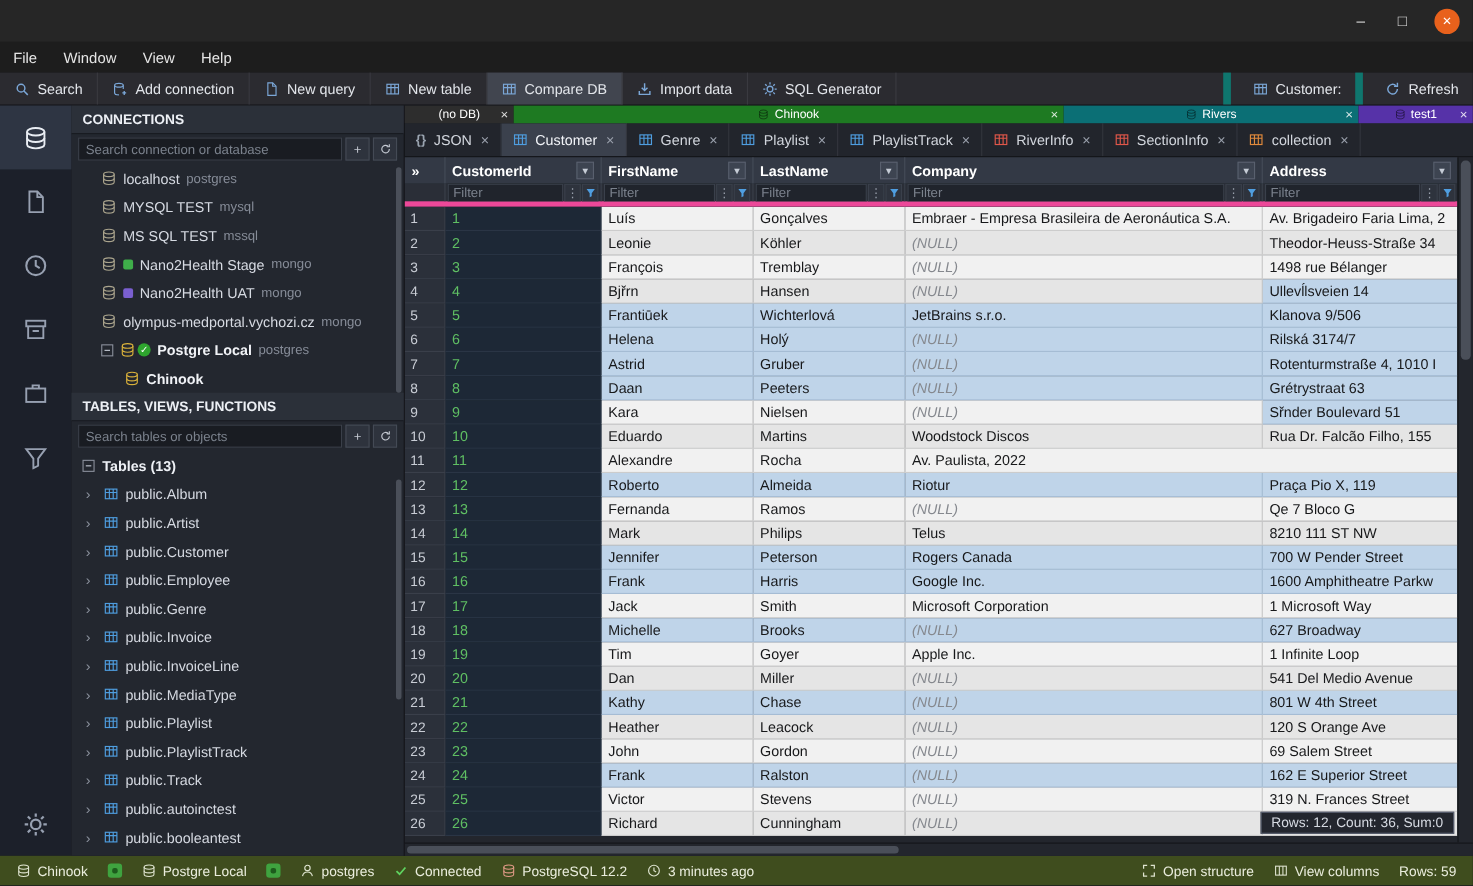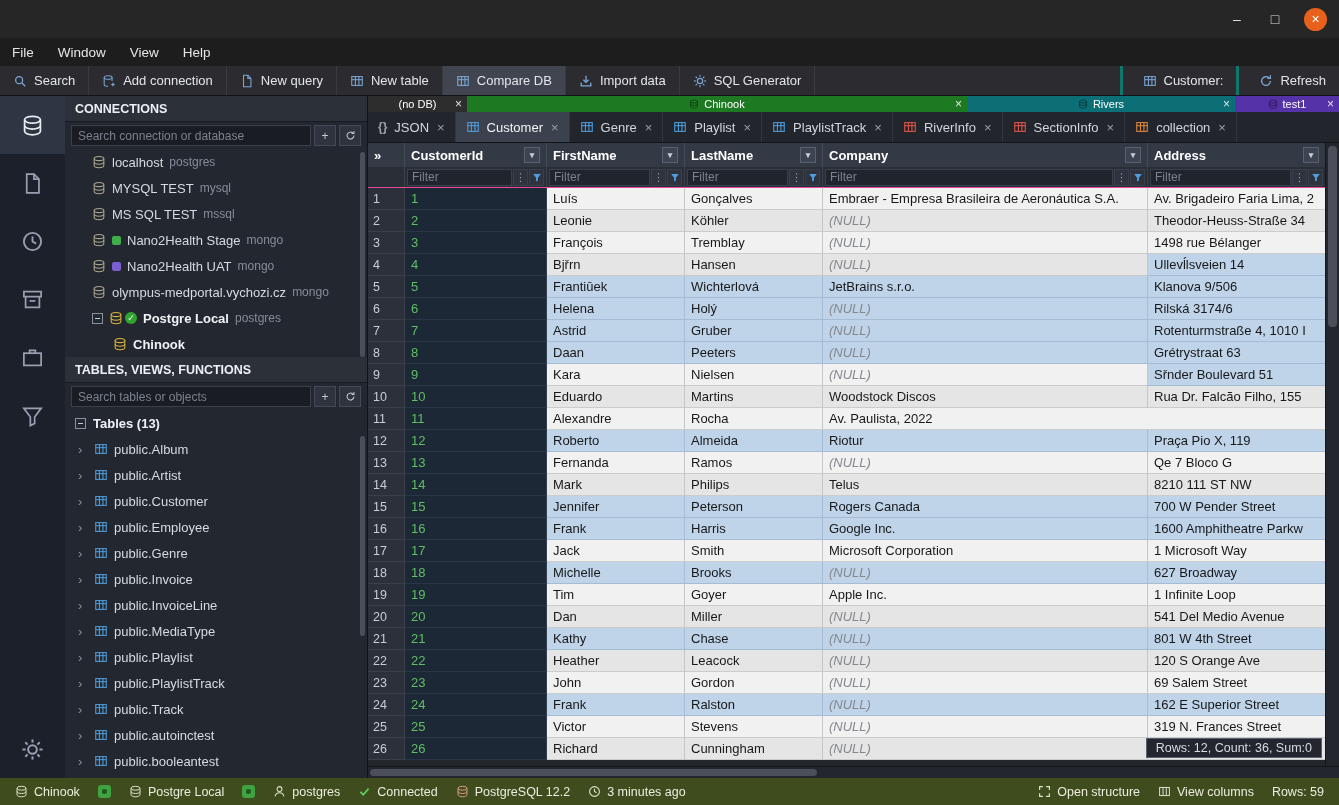--- a/index.html
+++ b/index.html
@@ -19,21 +19,21 @@
   .menubar { height:28px; background:#1d1d1d; display:flex; align-items:center; color:#e6e6e6; font-size:13.5px; flex:none; }
   .menu-item { padding:0 12px; height:100%; display:flex; align-items:center; }
 
   
   .toolbar { height:30px; background:#2b2b30; display:flex; align-items:stretch; font-size:13px;
     color:#e2e5ea; border-bottom:1px solid #121317; flex:none; }
   .tb-btn { display:flex; align-items:center; gap:7px; padding:0 13px; border-right:1px solid #3a3a40; white-space:nowrap; }
   .tb-btn.active { background:#41454f; }
   .tb-btn .icon { color:#7ba7d7; }
   .tb-right { margin-left:auto; display:flex; }
-  .tb-right .tb-btn { border-right:none; border-left:3px solid #0f766e;padding-left:20px; }
+  .tb-right .tb-btn { border-right:none; border-left:7px solid #0f766e;padding-left:20px; }
 
   
   .main { flex:1; display:flex; min-height:0; }
   .iconbar { width:65px; background:#1c202a; display:flex; flex-direction:column; flex:none; }
   .iconbar-item { height:58px; display:flex; align-items:center; justify-content:center; color:#97a0b1; }
   .iconbar-item.active { background:#2e3543; color:#e9edf3; }
   .iconbar-item .icon svg { width:23px; height:23px; }
   .iconbar-spacer { flex:1; }
 
   
@@ -79,21 +79,21 @@
 
   
   .grid-wrap { flex:1; display:flex; min-height:0; position:relative; }
   .grid { flex:1; display:flex; flex-direction:column; min-width:0; }
   .grid-header { display:flex; height:24px; background:#333945; color:#fff; font-weight:bold; font-size:13px; flex:none; }
   .gh-num { width:37px; flex:none; display:flex; align-items:center; padding:0 6px; border-right:1px solid #454c59; }
   .gh-cell { display:flex; align-items:center; padding:0 6px; border-right:1px solid #454c59; overflow:hidden; flex:none;text-align:center; }
   .gh-cell.last { flex:1; border-right:none; }
   .gh-dd { margin-left:auto; width:16px; height:16px; background:#3d4451; border:1px solid #59606e;
     color:#c6ccd6; font-size:9px; display:flex; align-items:center; justify-content:center; flex:none; }
-  .grid-filter { display:flex; height:21px; background:#2a2e37; border-bottom:1px solid #ec4899; flex:none; }
+  .grid-filter { display:flex; height:21px; background:#2a2e37; border-bottom:5px solid #ec4899; flex:none; }
   .gf-num { width:37px; flex:none; border-right:1px solid #3a404b; }
   .gf-cell { display:flex; align-items:center; border-right:1px solid #3a404b; padding:0 2px; gap:1px; flex:none; overflow:hidden; }
   .gf-cell.last { flex:1; border-right:none; }
   .gf-input { flex:1; min-width:20px; height:17px; background:#20242c; border:1px solid #3a404b;
     color:#cfd3db; font-size:12px; padding:0 4px; font-family:"Liberation Sans",sans-serif; }
   .gf-btn { width:15px; color:#9aa1ad; font-size:11px; text-align:center; flex:none; display:flex;
     align-items:center; justify-content:center; height:17px; background:#2e333d; border:1px solid #3a404b; }
   .gf-btn.funnel { color:#4f9ee0; }
   .gf-btn svg { width:10px; height:10px; }
   .grid-body { flex:1; overflow:hidden; background:#23262d; }
@@ -872,21 +872,21 @@
                 <div class="gr-cell last">Klanova 9/506</div>
               </div>
               <div class="grid-row odd sel">
                 <div class="gr-num">6</div>
                 <div class="gr-cell gr-id" style="width: 142px;">6</div>
                 <div class="gr-cell" style="width: 138px;">Helena</div>
                 <div class="gr-cell" style="width: 138px;">Holý</div>
                 <div class="gr-cell" style="width: 325px;">
                   <span class="nullv">(NULL)</span>
                 </div>
-                <div class="gr-cell last">Rilská 3174/6</div>
+                <div class="gr-cell last">Rilská 3174/7</div>
               </div>
               <div class="grid-row even sel">
                 <div class="gr-num">7</div>
                 <div class="gr-cell gr-id" style="width: 142px;">7</div>
                 <div class="gr-cell" style="width: 138px;">Astrid</div>
                 <div class="gr-cell" style="width: 138px;">Gruber</div>
                 <div class="gr-cell" style="width: 325px;">
                   <span class="nullv">(NULL)</span>
                 </div>
                 <div class="gr-cell last">Rotenturmstraße 4, 1010 I</div>

